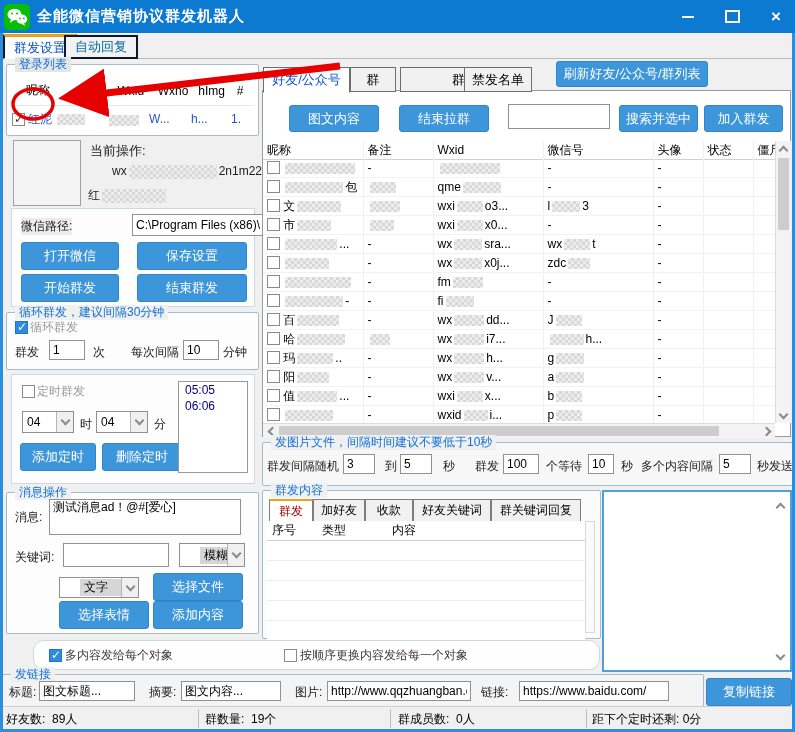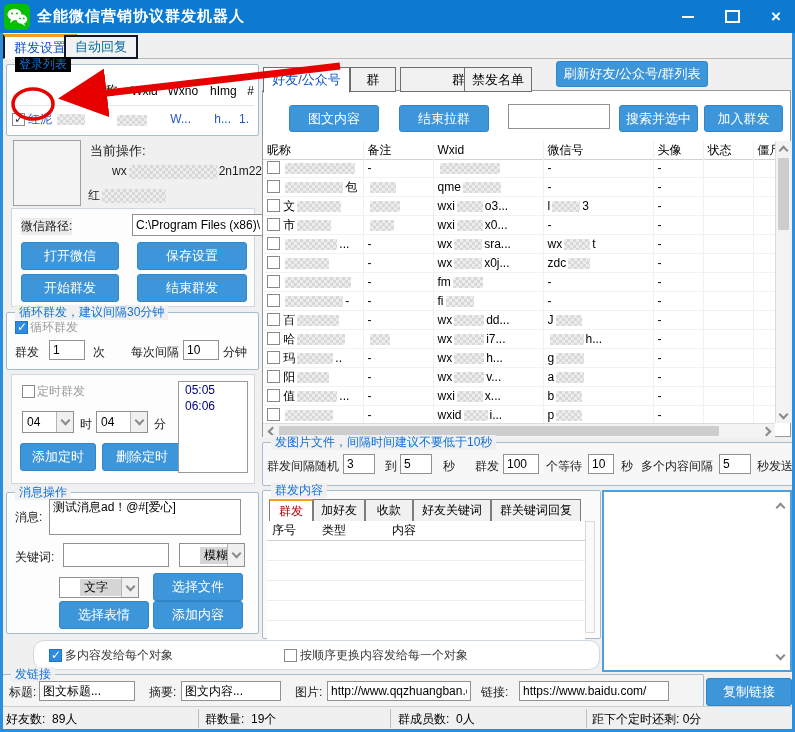--- a/index.html
+++ b/index.html
@@ -41,21 +41,21 @@
   .cb{display:inline-block;width:13px;height:13px;border:1px solid #8a8a8a;background:#fff;box-sizing:border-box;position:relative;vertical-align:-2px;cursor:pointer;flex:none;}
   .cb.on{background:#2e8be2;border-color:#2374c4;}
   .cb.on::after{content:"✓";position:absolute;left:1px;top:-2px;color:#fff;font-size:12px;font-weight:bold;}
   .cb.dk::after{content:"✓";position:absolute;left:1px;top:-2px;color:#333;font-size:12px;font-weight:bold;}
   .censor{display:inline-block;height:11px;vertical-align:middle;margin:0 2px;border-radius:1px;
     background-image:linear-gradient(45deg,#d8d8d8 25%,transparent 25%,transparent 75%,#d8d8d8 75%),
                      linear-gradient(45deg,#d8d8d8 25%,#ededed 25%,#ededed 75%,#d8d8d8 75%);
     background-size:6px 6px;background-position:0 0,3px 3px;}
   .censor.lg{height:14px;}
   
-  .ltable{position:absolute;left:5px;top:12px;right:4px;bottom:3px;font-size:12px;text-align:right;}
+  .ltable{position:absolute;left:5px;top:12px;right:4px;bottom:3px;font-size:12px;}
   .lrow{display:flex;align-items:center;height:50%;}
   .lrow > div{overflow:hidden;white-space:nowrap;}
   .lrow.data{color:#2456c8;border-top:1px solid #e4e8ee;}
   
   .tabpage{position:absolute;left:262px;top:90px;width:529px;height:347px;background:#fff;border:1px solid #9a9a9a;box-sizing:border-box;}
   .rtab{position:absolute;top:67px;height:23px;border:1px solid #6e6e6e;background:#f1f1f1;font-size:13px;display:flex;align-items:center;justify-content:center;cursor:pointer;z-index:5;}
   .rtab.active{background:#fff;color:#0a52cc;height:24px;border-bottom:1px solid #fff;}
   
   .ftable{position:absolute;left:0;top:50px;width:512px;border-collapse:collapse;table-layout:fixed;font-size:12px;}
   .ftable th,.ftable td{height:18px;padding:0 4px;border-right:1px solid #f0f0f0;border-bottom:1px solid #f2f2f2;text-align:left;font-weight:normal;overflow:hidden;white-space:nowrap;}
@@ -113,21 +113,21 @@
       <div class="wc wc-close">×</div>
     </div>
   </div>
 
   <div class="tabstrip">
     <div class="mtab active" style="left:3px;">群发设置</div>
     <div class="mtab" style="left:64px;">自动回复</div>
   </div>
 
   <div class="gbox" style="left:6px;top:64px;width:251px;height:70px;background:#fff;">
-    <span class="legend" style="background:#000000;">登录列表</span>
+    <span class="legend" style="background:#e5e5e5;">登录列表</span>
     <div class="ltable">
       <div class="lrow">
         <div style="width:95px;padding-left:14px;">昵称</div>
         <div style="width:42px;">Wxid</div>
         <div style="width:42px;">Wxno</div>
         <div style="width:40px;">hImg</div>
         <div style="width:18px;">#</div>
       </div>
       <div class="lrow data">
         <div style="width:95px;display:flex;align-items:center;gap:3px;">

